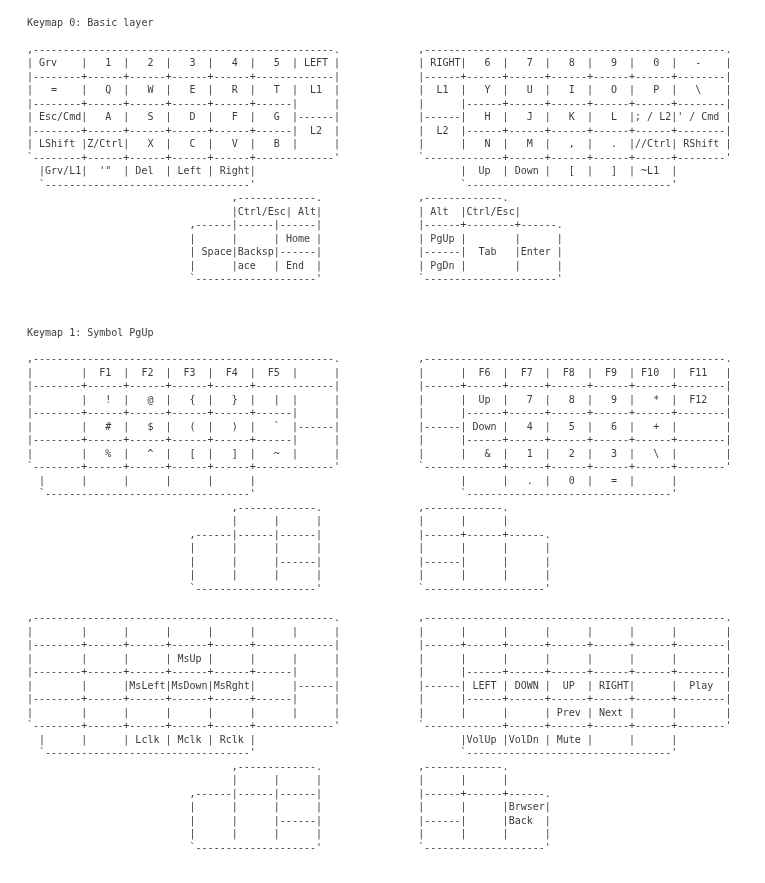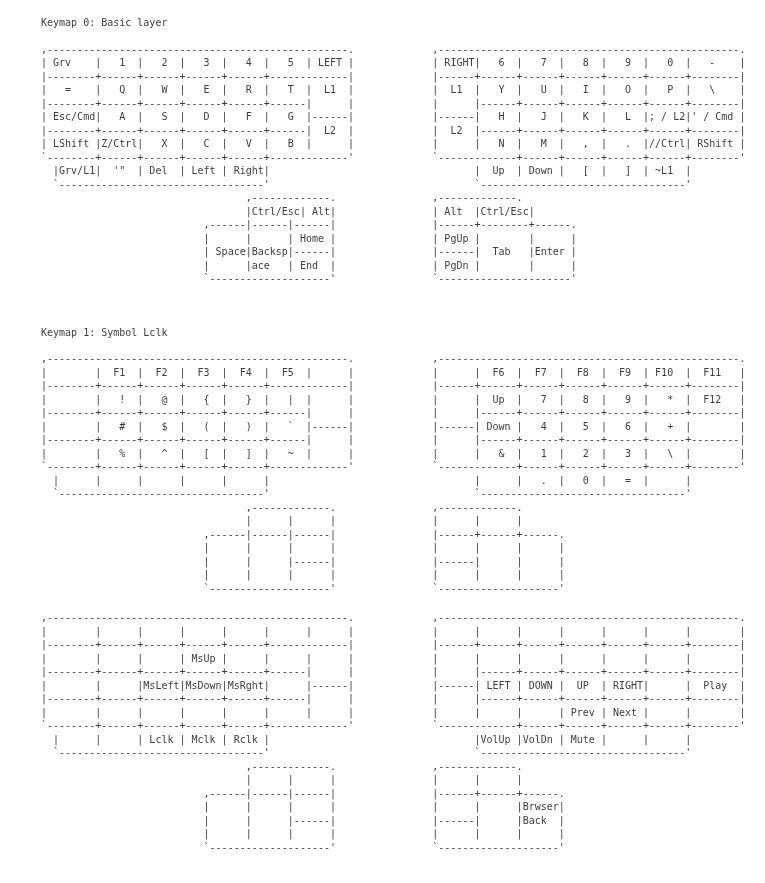--- a/index.html
+++ b/index.html
@@ -4,21 +4,21 @@
 <style>
   html, body {
     margin: 0;
     padding: 0;
     background: #ffffff;
   }
   .page {
     width: 765px;
     height: 883px;
     box-sizing: border-box;
-    padding: 16px 0 0 41px;
+    padding: 16px 0 0 27px;
     background: #ffffff;
     font-family: "DejaVu Sans Mono", "Liberation Mono", monospace;
     font-size: 10px;
     line-height: 13.5px;
     color: #3c3c3c;
     overflow: hidden;
   }
   .keymap-section { margin: 0; }
   .keymap-title {
     font-family: inherit;
@@ -57,21 +57,21 @@
                                   ,-------------.                ,-------------.
                                   |Ctrl/Esc| Alt|                | Alt  |Ctrl/Esc|
                            ,------|------|------|                |------+--------+------.
                            |      |      | Home |                | PgUp |        |      |
                            | Space|Backsp|------|                |------|  Tab   |Enter |
                            |      |ace   | End  |                | PgDn |        |      |
                            `--------------------'                `----------------------'</pre>
   </div>
 
   <div class="keymap-section s1">
-    <div class="keymap-title">Keymap 1: Symbol Lclk</div>
+    <div class="keymap-title">Keymap 1: Symbol PgUp</div>
     <pre class="keymap-art">,--------------------------------------------------.             ,--------------------------------------------------.
 |        |  F1  |  F2  |  F3  |  F4  |  F5  |      |             |      |  F6  |  F7  |  F8  |  F9  | F10  |  F11   |
 |--------+------+------+------+------+-------------|             |------+------+------+------+------+------+--------|
 |        |   !  |   @  |   {  |   }  |   |  |      |             |      |  Up  |   7  |   8  |   9  |   *  |  F12   |
 |--------+------+------+------+------+------|      |             |      |------+------+------+------+------+--------|
 |        |   #  |   $  |   (  |   )  |   `  |------|             |------| Down |   4  |   5  |   6  |   +  |        |
 |--------+------+------+------+------+------|      |             |      |------+------+------+------+------+--------|
 |        |   %  |   ^  |   [  |   ]  |   ~  |      |             |      |   &amp;  |   1  |   2  |   3  |   \  |        |
 `--------+------+------+------+------+-------------'             `-------------+------+------+------+------+--------'
   |      |      |      |      |      |                                  |      |   .  |   0  |   =  |      |

